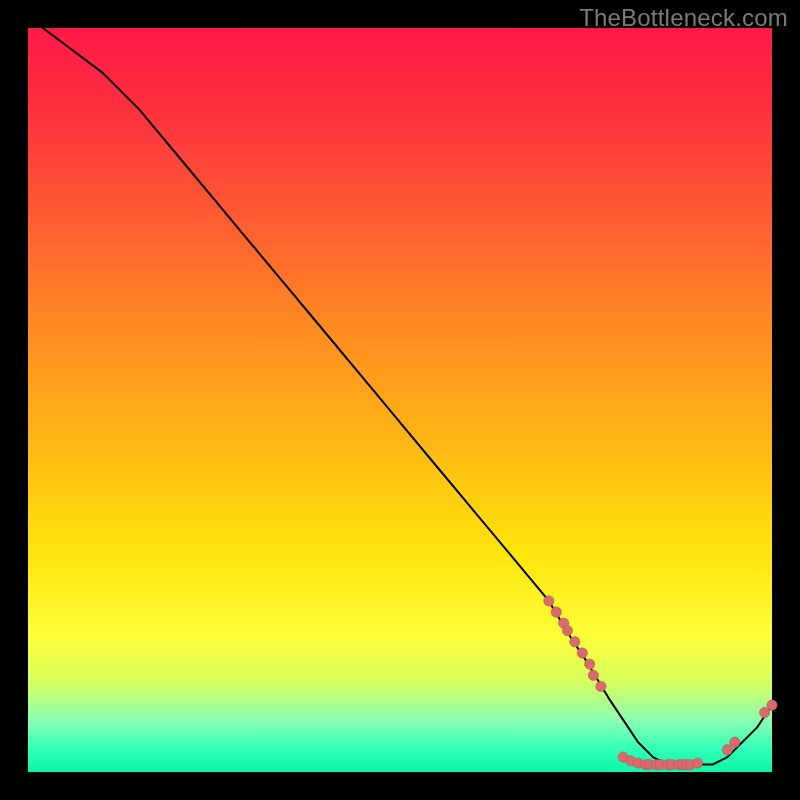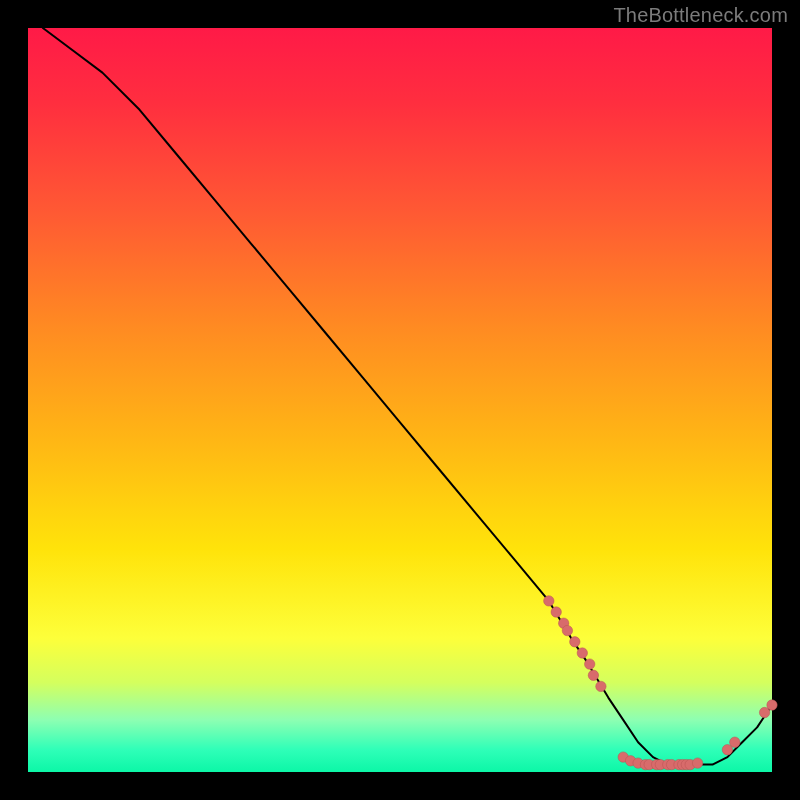--- a/index.html
+++ b/index.html
@@ -36,21 +36,21 @@
       #d4ff5e 88%,
       #8dffb2 93%,
       #2fffb8 97%,
       #0cf7a7 100%
     );
   }
   .watermark {
     position: absolute;
     top: 4px;
     right: 12px;
-    font-size: 20px;
+    font-size: 24px;
     color: #7b7b7b;
     font-weight: 500;
     letter-spacing: 0.2px;
     user-select: none;
   }
   svg.curve {
     position: absolute;
     left: 0;
     top: 0;
     width: 744px;

